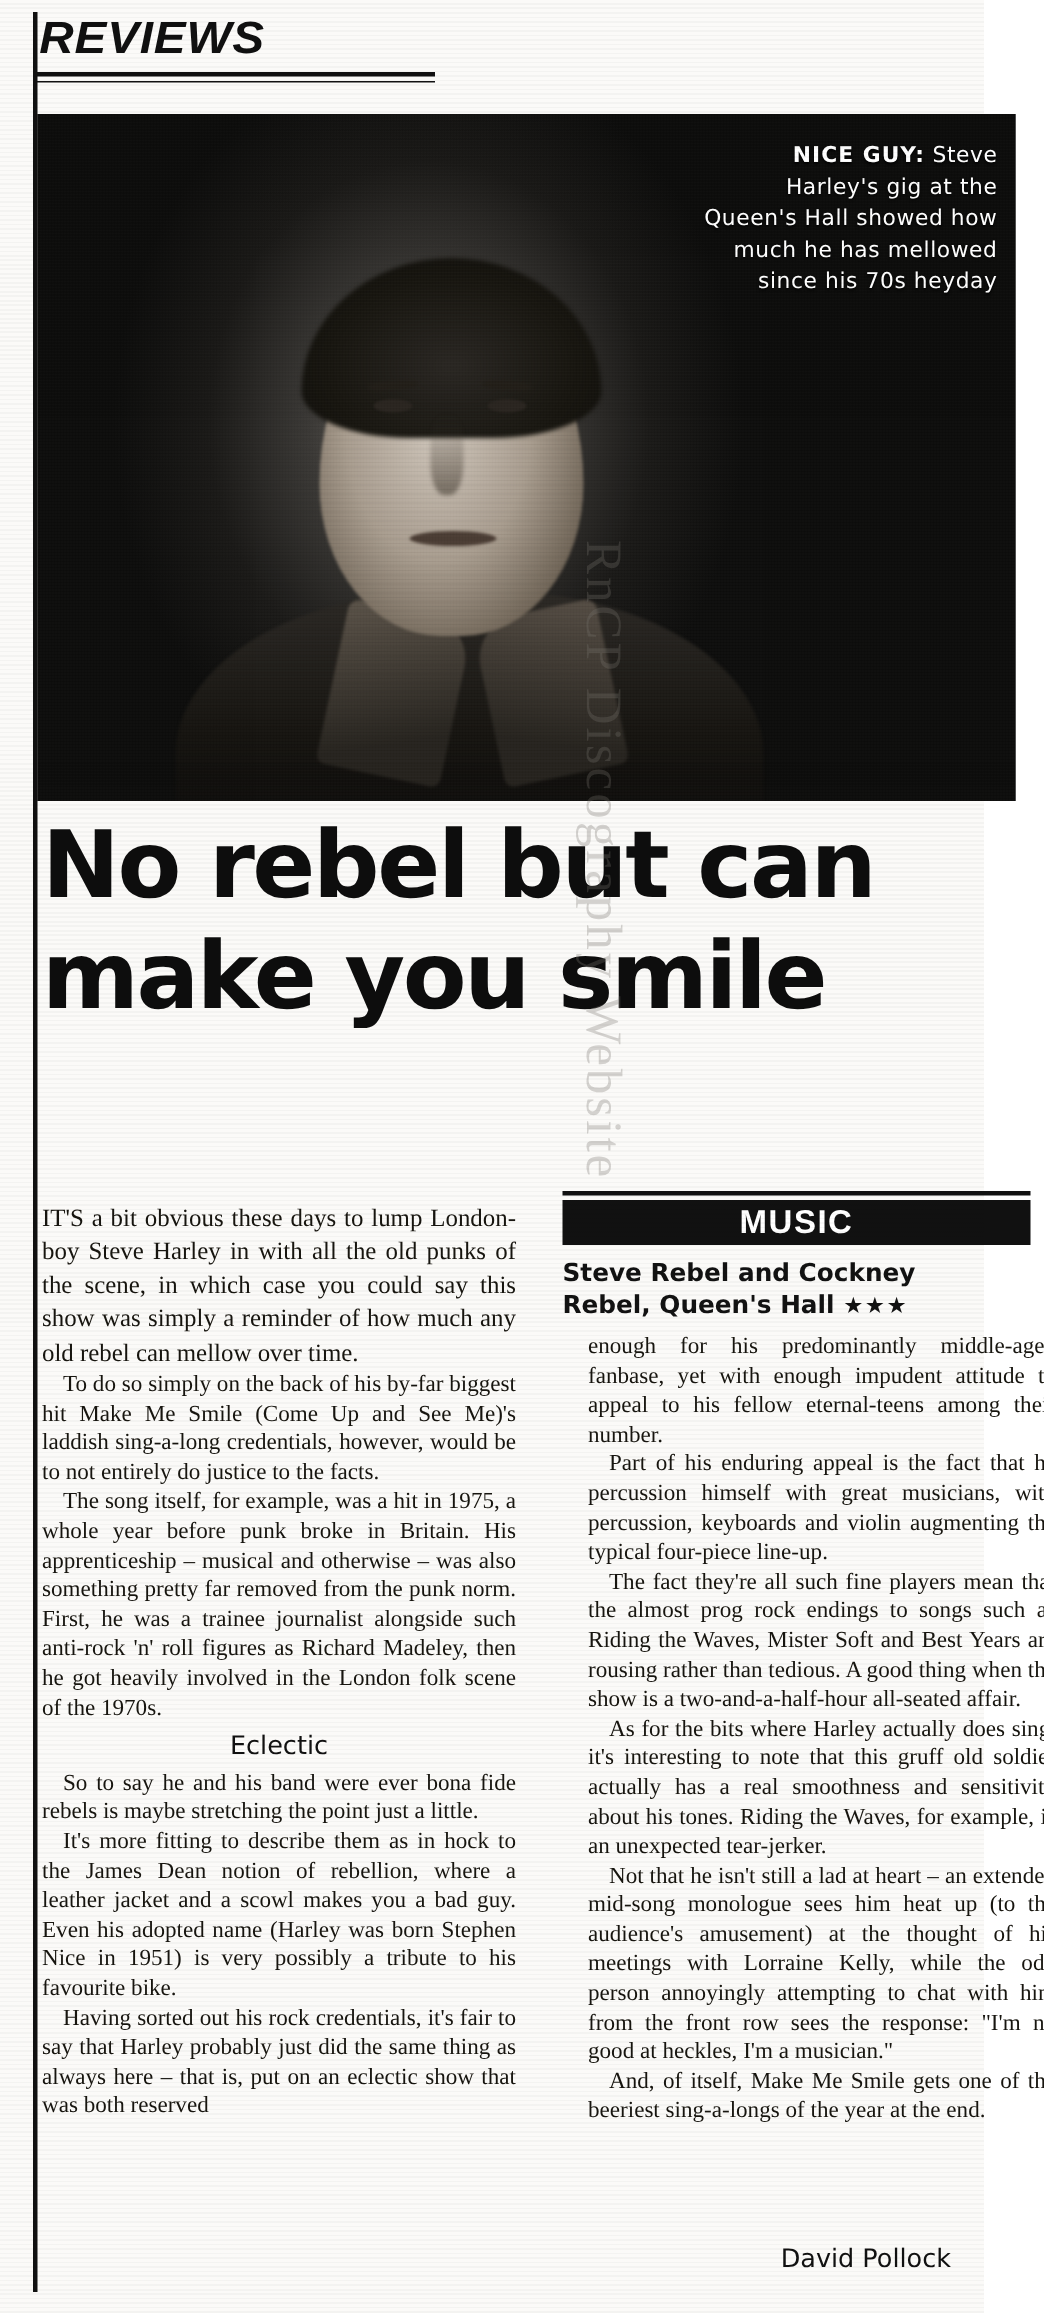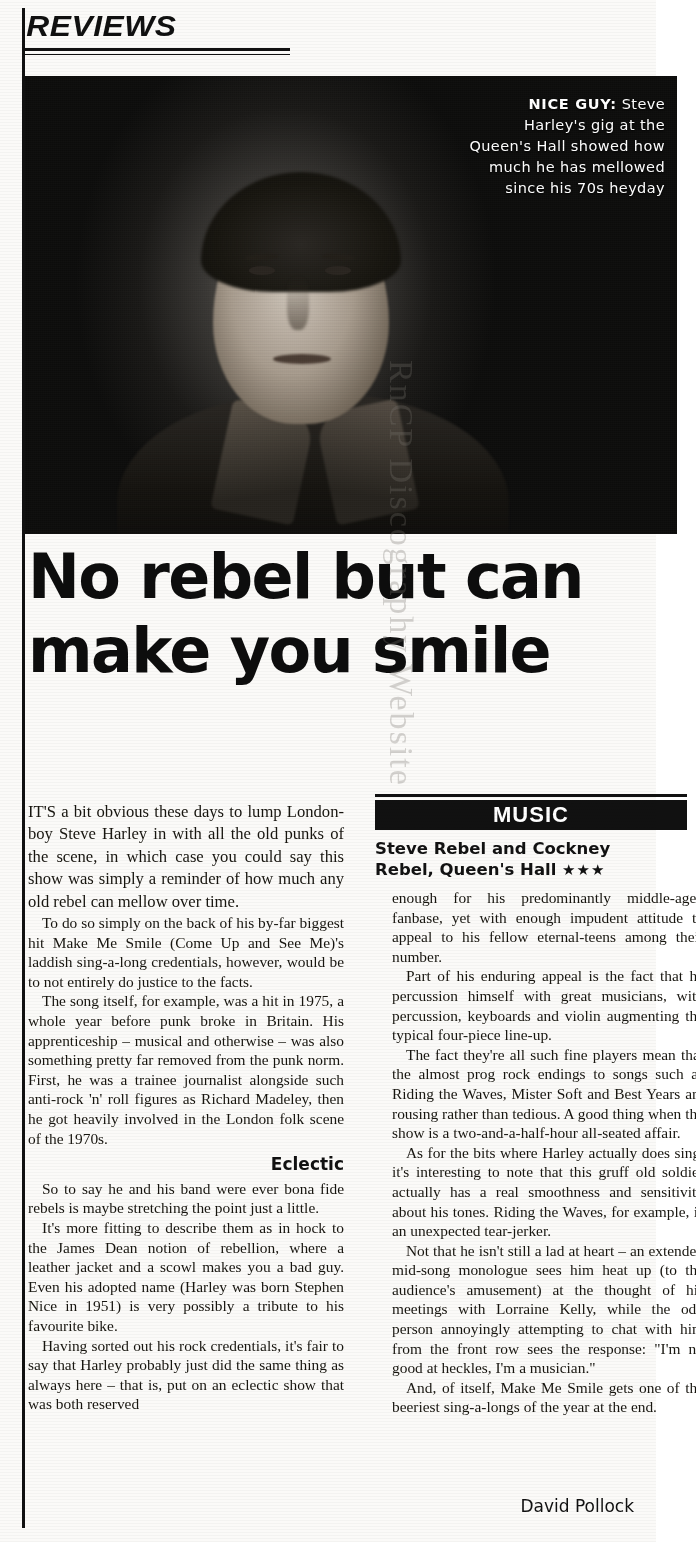--- a/index.html
+++ b/index.html
@@ -220,23 +220,23 @@
   .col.right { left: 364px; top: 888px; width: 312px; margin-left: 28px; }
   .col p { margin: 0; text-indent: 14px; }
   .col p.first { text-indent: 0; }
   .col .lead {
     font-size: 16.6px;
     line-height: 22.4px;
     margin-top: 31px;
   }
   .subhead {
     font-family: "DejaVu Sans", sans-serif;
-    font-weight: bold;
+    font-weight: normal;
     font-size: 17px;
-    text-align: right;
+    text-align: center;
     margin: 7px 0 4px;
     color: #111;
   }
   
   .music-box {
     position: absolute;
     left: 375px;
     top: 778px;
     width: 312px;
     margin-top: 16px;

